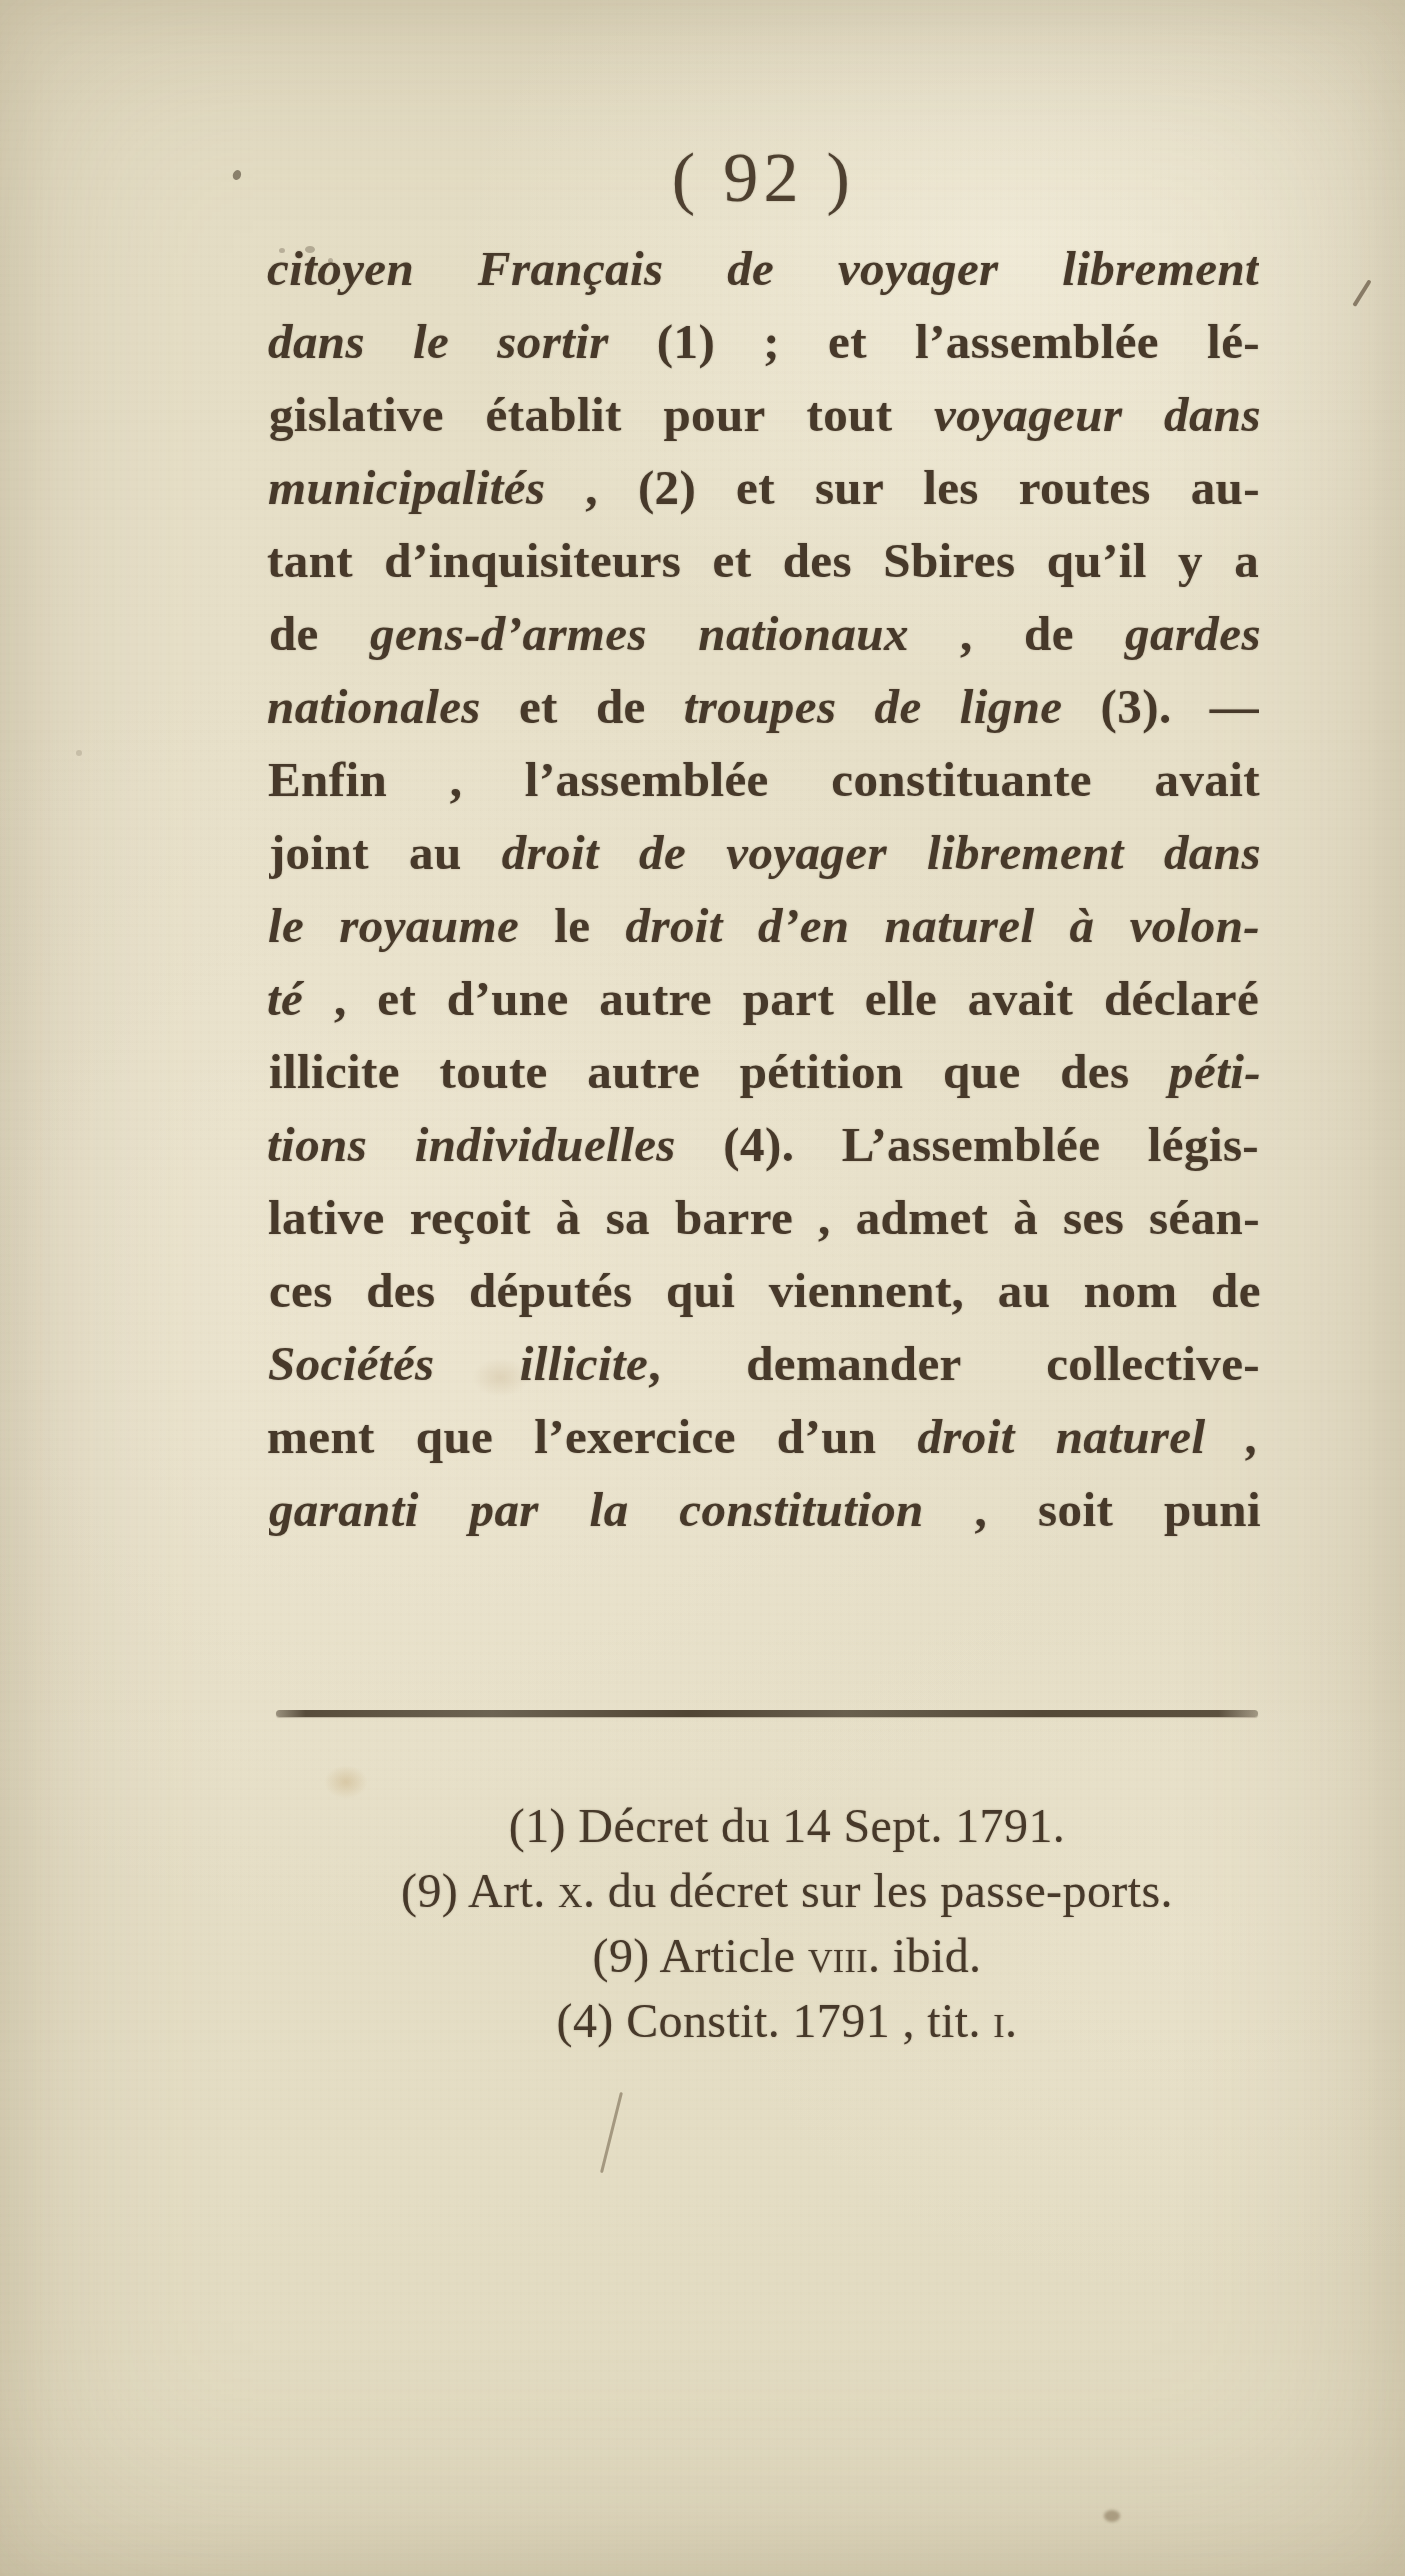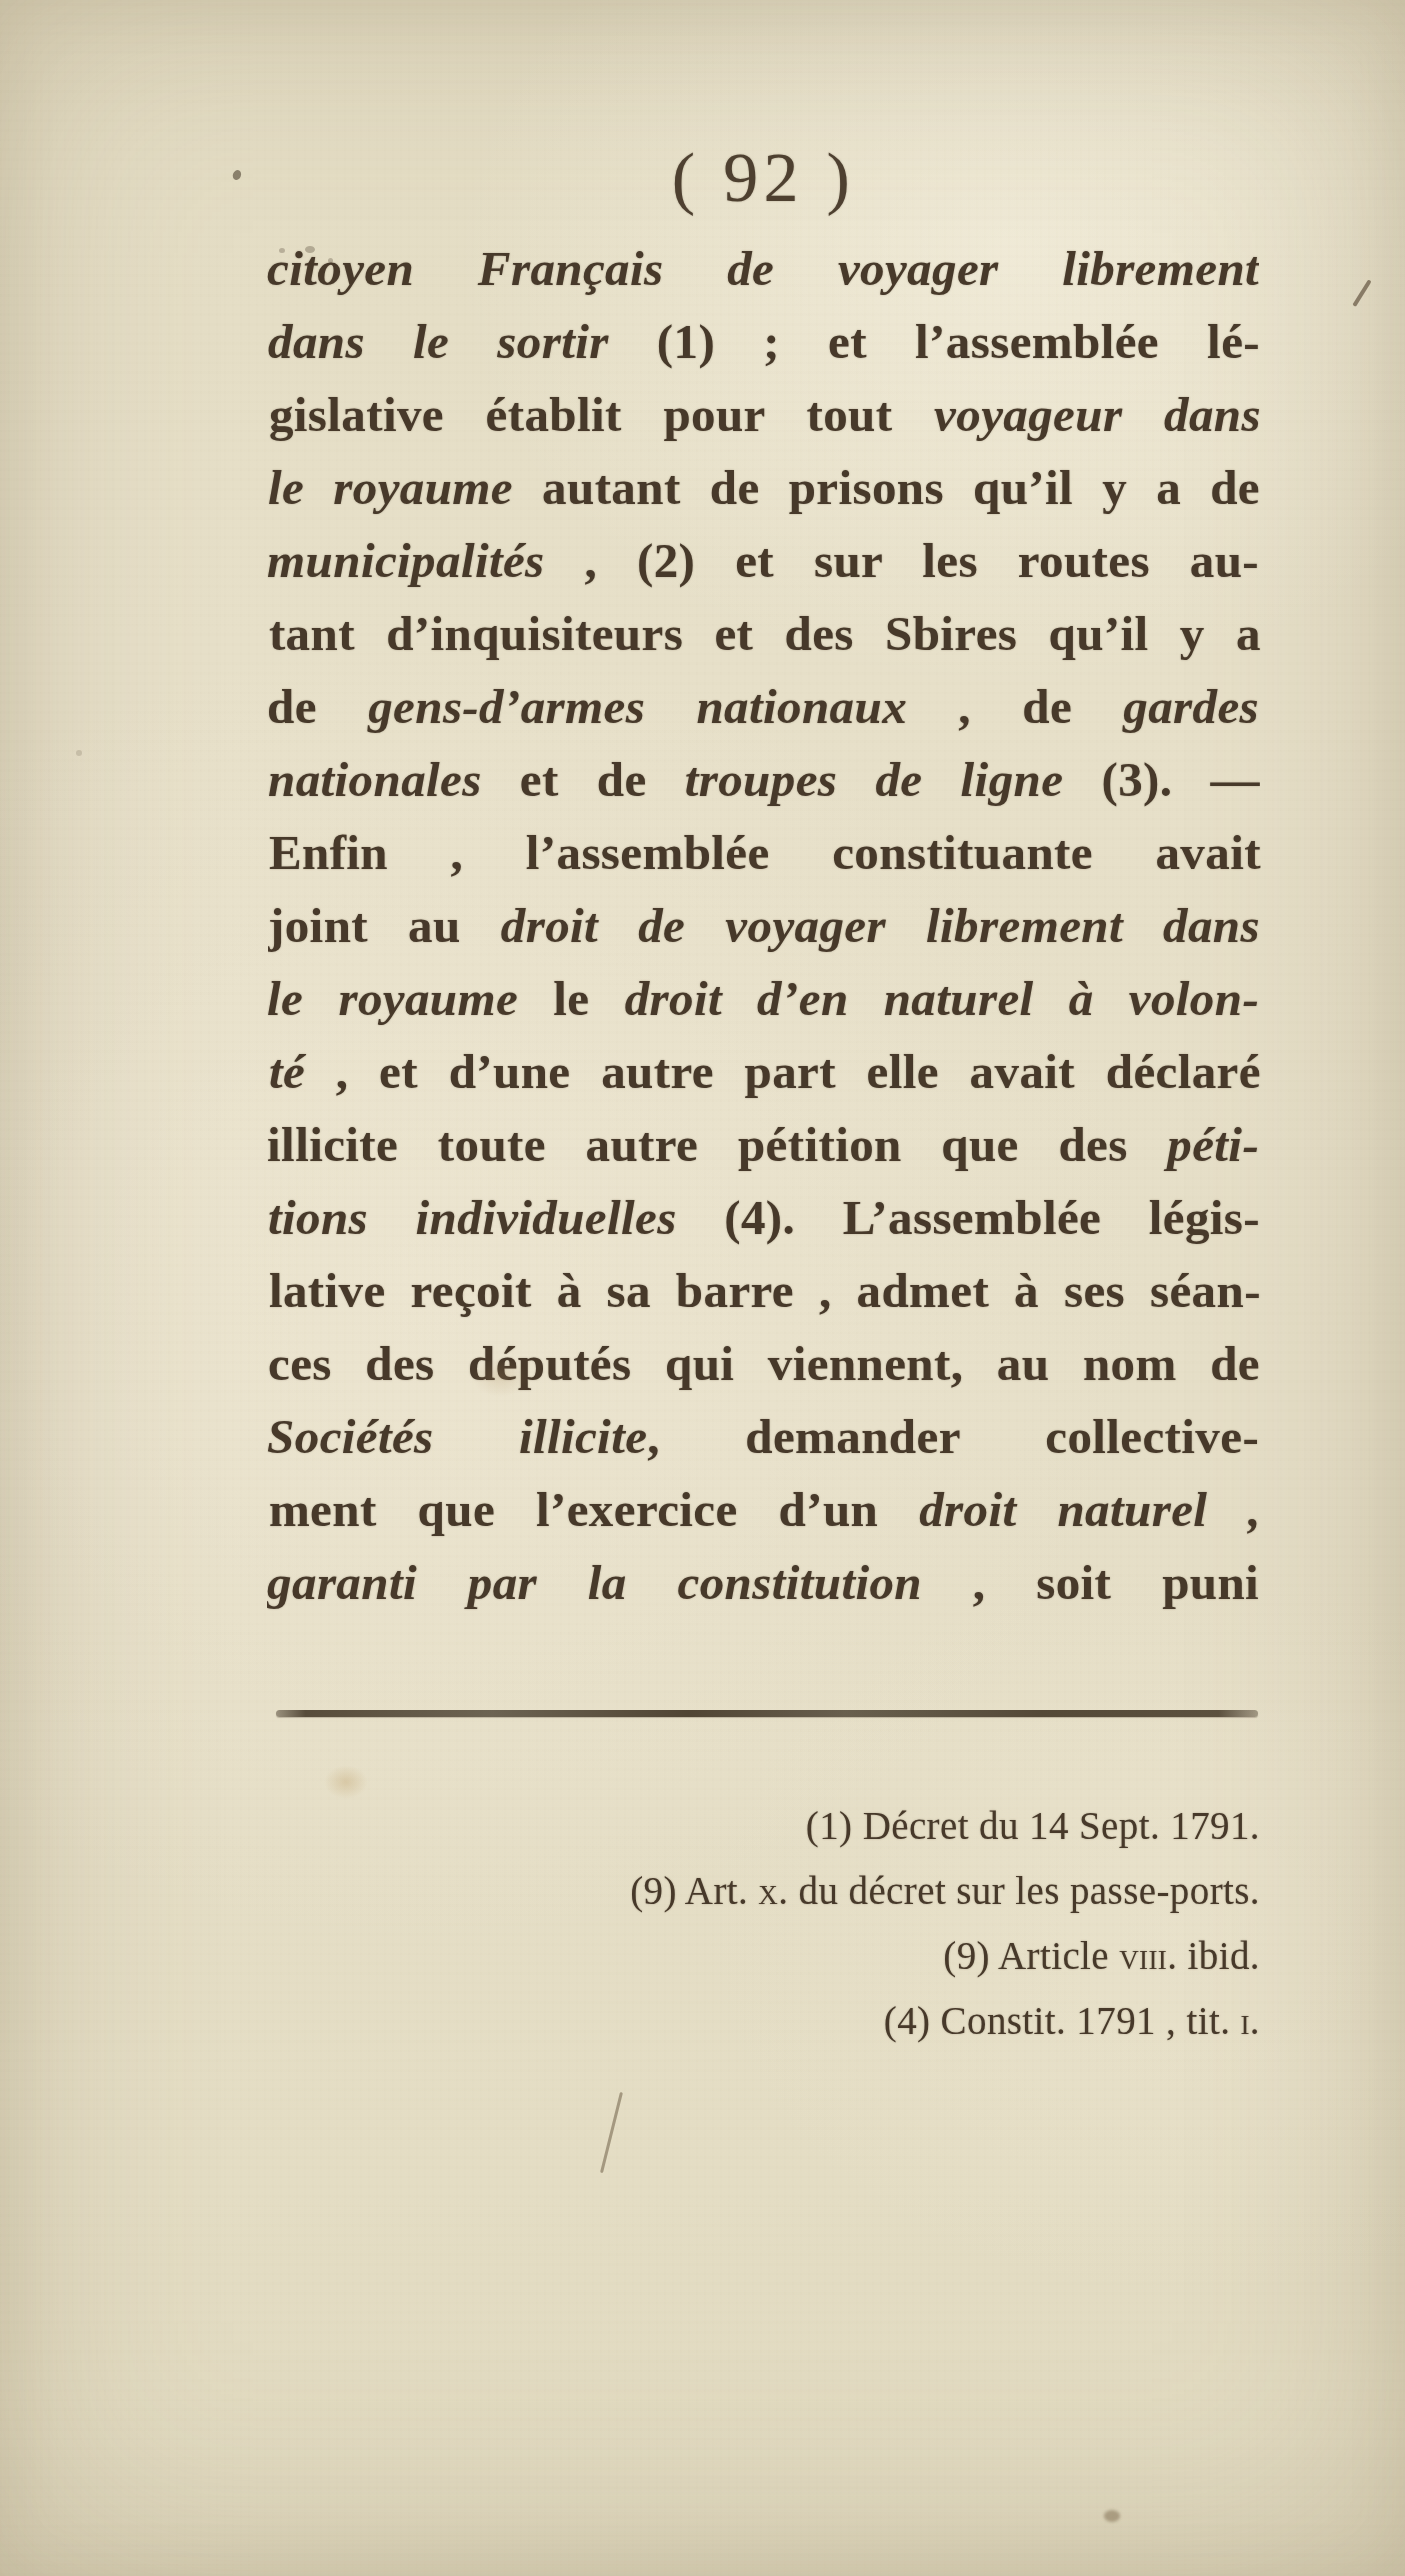--- a/index.html
+++ b/index.html
@@ -46,21 +46,21 @@
   .rule{
     position:absolute;left:276px;top:1710px;width:982px;height:7px;border-radius:3.5px;
     background:linear-gradient(90deg,
       rgba(62,50,34,0.45) 0%, rgba(62,50,34,0.85) 3%, rgba(56,46,32,0.7) 22%,
       rgba(64,52,36,0.9) 42%, rgba(56,46,32,0.72) 58%, rgba(64,52,36,0.88) 78%,
       rgba(62,50,34,0.82) 96%, rgba(62,50,34,0.4) 100%);
     box-shadow:0 0.9px 0.9px rgba(70,56,40,0.25);
   }
 
   .footnotes{position:absolute;left:314px;top:1793px;width:946px;}
-  .fline{height:65px;line-height:65px;font-size:39px;text-align:right;letter-spacing:0.4px;}
+  .fline{height:65px;line-height:65px;font-size:48px;text-align:center;letter-spacing:0.4px;}
 
   .speck{position:absolute;border-radius:50%;background:rgba(66,52,36,0.55);}
   .sp1{left:233px;top:170px;width:8px;height:9.7px;transform:rotate(20deg);}
   .sp2{left:279px;top:248px;width:6.2px;height:5.3px;opacity:.5;}
   .sp3{left:305px;top:246px;width:9.7px;height:7px;opacity:.55;}
   .sp4{left:328px;top:258px;width:5.3px;height:5.3px;opacity:.5;}
   .sp5{left:76px;top:750px;width:6.2px;height:6.2px;opacity:.3;}
   .tick1{
     position:absolute;left:1360px;top:278px;width:3.5px;height:30px;border-radius:1.8px;
     transform:rotate(32deg);background:rgba(80,64,44,0.6);
@@ -87,21 +87,20 @@
 
 <div class="vignette"></div>
 <div class="grain"></div>
 
 <div class="page-number ink">( 92 )</div>
 
 <div class="paragraph ink" id="paragraph">
     <div class="pline"><span class="it">citoyen Français de voyager librement</span></div>
     <div class="pline"><span class="it">dans le sortir </span><span>(1) ; et l’assemblée lé-</span></div>
     <div class="pline"><span>gislative établit pour tout </span><span class="it">voyageur dans</span></div>
-    <div class="pline"><span class="it">le royaume </span><span>autant de prisons qu’il y a de</span></div>
     <div class="pline"><span class="it">municipalités</span><span> , (2) et sur les routes au-</span></div>
     <div class="pline"><span>tant d’inquisiteurs et des Sbires qu’il y a</span></div>
     <div class="pline"><span>de </span><span class="it">gens-d’armes nationaux</span><span> , de </span><span class="it">gardes</span></div>
     <div class="pline"><span class="it">nationales</span><span> et de </span><span class="it">troupes de ligne</span><span> (3). —</span></div>
     <div class="pline"><span>Enfin , l’assemblée constituante avait</span></div>
     <div class="pline"><span>joint au </span><span class="it">droit de voyager librement dans</span></div>
     <div class="pline"><span class="it">le royaume</span><span> le </span><span class="it">droit d’en naturel à volon-</span></div>
     <div class="pline"><span class="it">té</span><span> , et d’une autre part elle avait déclaré</span></div>
     <div class="pline"><span>illicite toute autre pétition que des </span><span class="it">péti-</span></div>
     <div class="pline"><span class="it">tions individuelles</span><span> (4). L’assemblée légis-</span></div>

